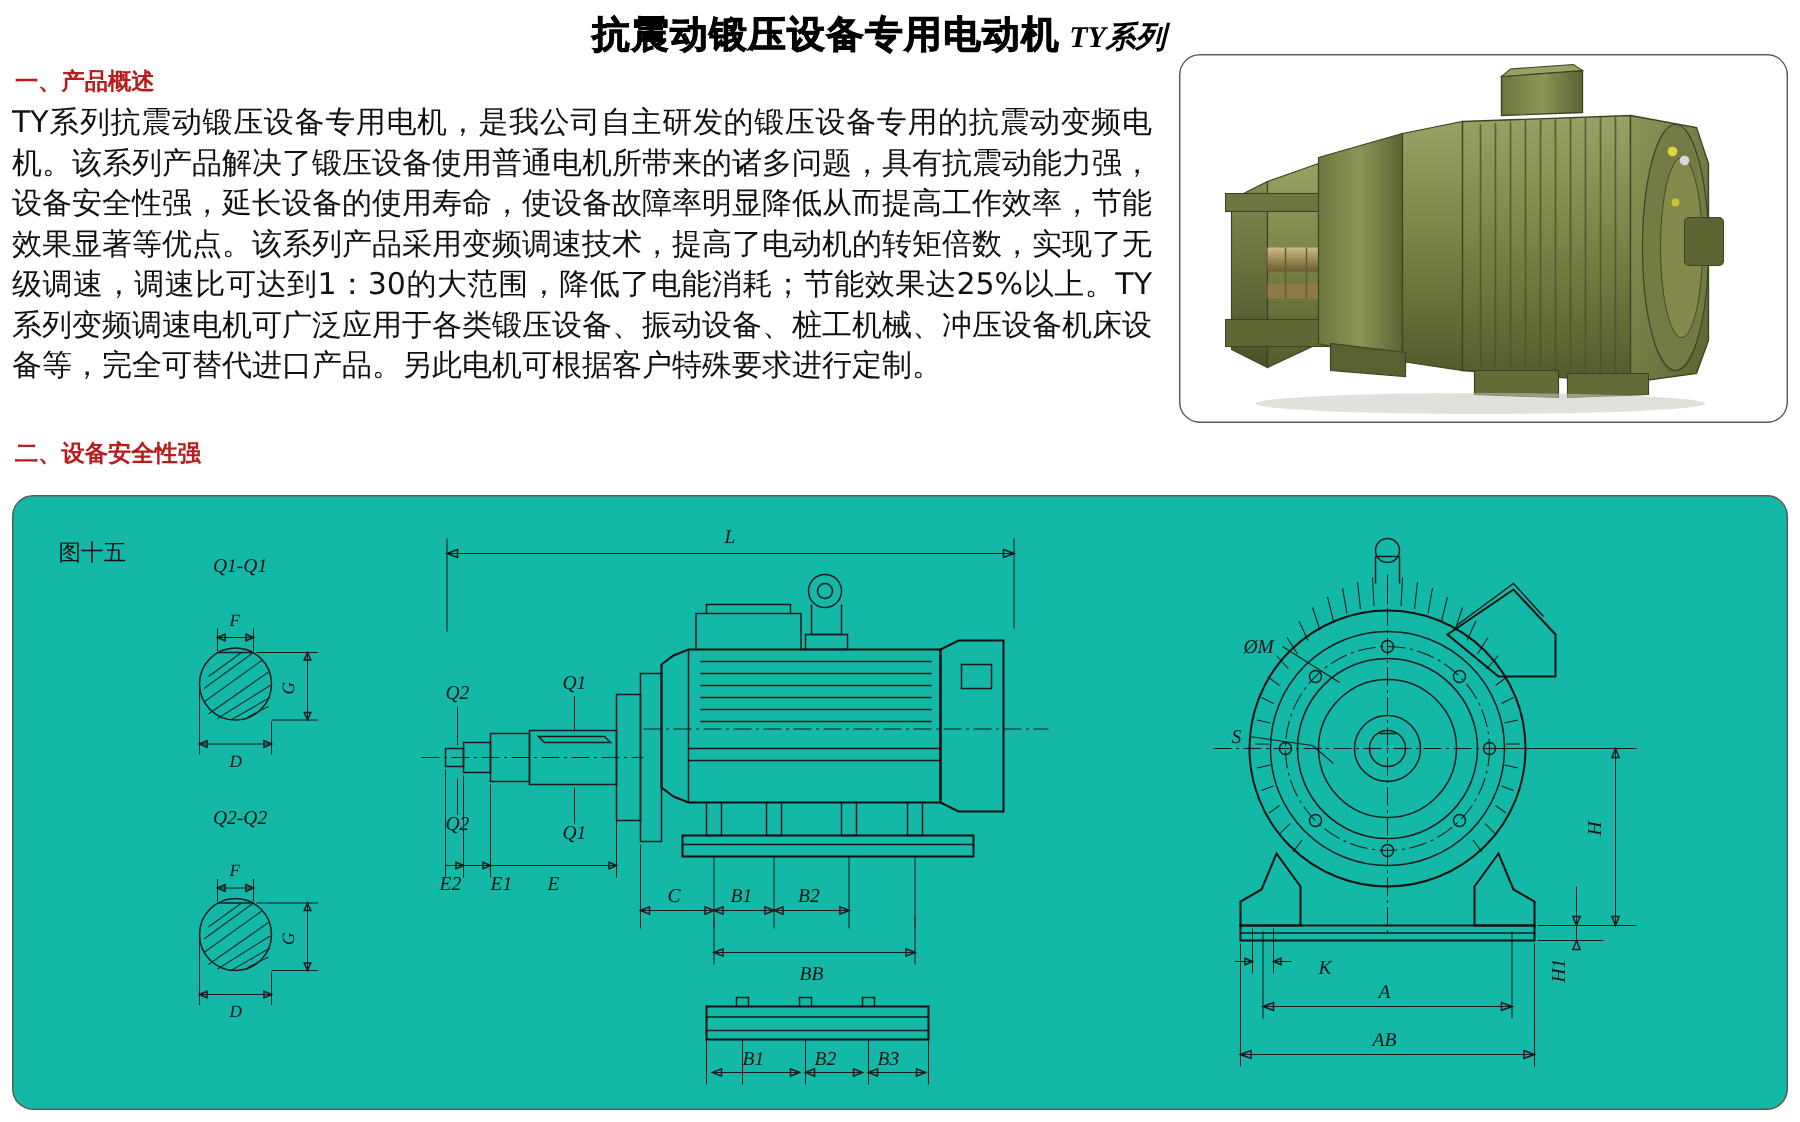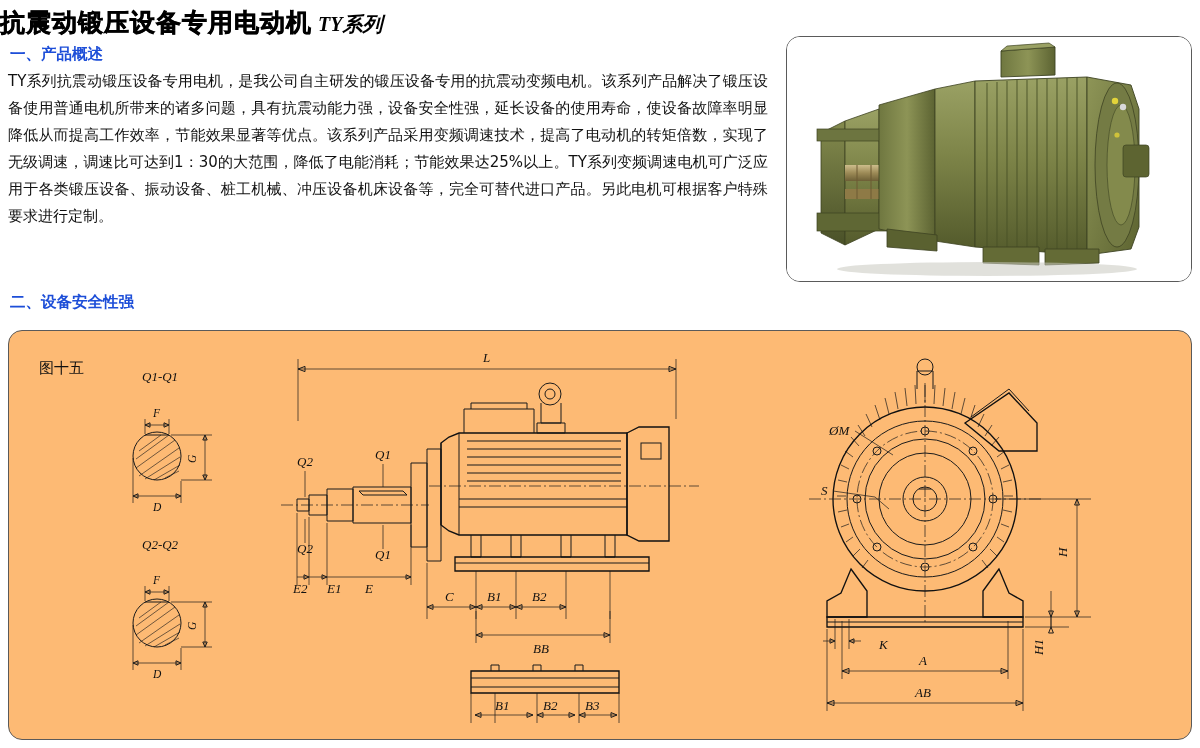--- a/index.html
+++ b/index.html
@@ -15,20 +15,21 @@
     color: #000;
     overflow: hidden;
   }
 
   
   .title-wrap {
     position: absolute;
     top: 6px;
     left: 0;
     width: 1172px;
+    text-align: center;
     white-space: nowrap;
   }
   .title-main {
     font-family: "DejaVu Sans", sans-serif;
     font-size: 25px;
     font-weight: bold;
     letter-spacing: 1px;
     color: #000;
     -webkit-text-stroke: 0.6px #000;
   }
@@ -40,34 +41,34 @@
     margin-left: 6px;
     color: #000;
   }
 
   
   .section-h {
     position: absolute;
     font-family: "DejaVu Sans", sans-serif;
     font-size: 15.5px;
     font-weight: bold;
-    color: #1d4ed8;
+    color: #b91c1c;
     white-space: nowrap;
   }
   #sec1 { left: 10px; top: 44px; }
   #sec2 { left: 10px; top: 292px; }
 
   
   .para {
     position: absolute;
     left: 8px;
     top: 68px;
     width: 760px;
     font-family: "DejaVu Sans", sans-serif;
-    font-size: 15px;
+    font-size: 20px;
     line-height: 27px;
     text-align: justify;
     color: #111;
   }
 
   
   .photo-panel {
     position: absolute;
     left: 786px;
     top: 36px;
@@ -82,21 +83,21 @@
 
   
   .draw-panel {
     position: absolute;
     left: 8px;
     top: 330px;
     width: 1182px;
     height: 408px;
     border: 1.4px solid #5a5a5a;
     border-radius: 14px;
-    background: #fdba74;
+    background: #14b8a6;
     overflow: hidden;
     text-decoration: underline;
   }
   .fig-label {
     position: absolute;
     left: 30px;
     top: 28px;
     font-family: "DejaVu Sans", sans-serif;
     font-size: 15px;
     color: #111;

